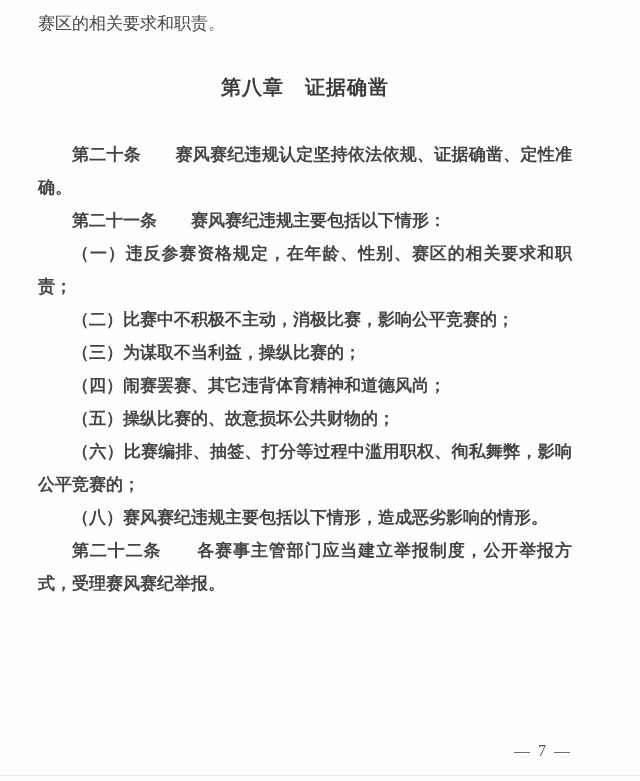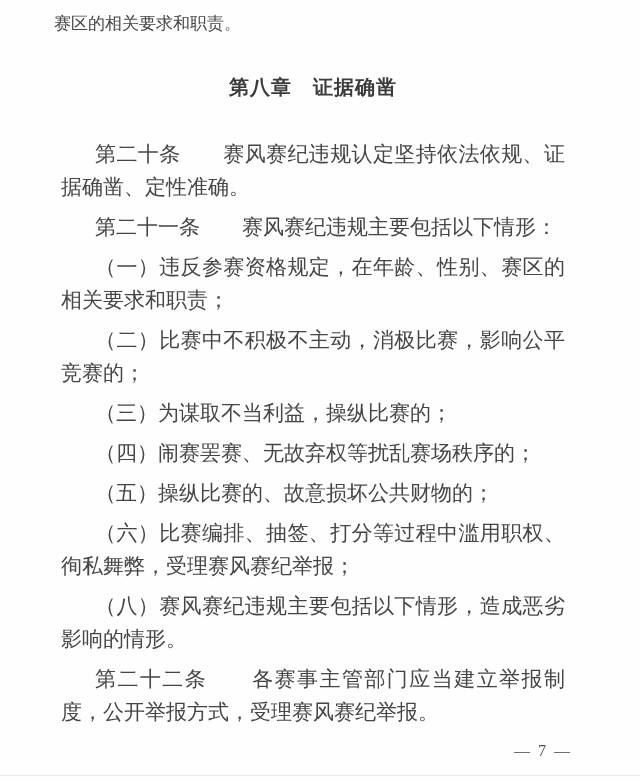--- a/index.html
+++ b/index.html
@@ -18,21 +18,21 @@
     font-family: "Liberation Serif", "DejaVu Serif", serif;
     position: relative;
     overflow: hidden;
   }
   .page {
     position: absolute;
     inset: 0;
     background: var(--background);
   }
   .content {
-    padding: 7px 68px 0 54px;
+    padding: 7px 68px 0 38px;
     color: var(--text-color);
   }
   .intro-line {
     margin: 0;
     font-size: 17px;
     line-height: 33px;
     text-align: justify;
     color: var(--text-color);
   }
   .chapter-heading {
@@ -41,27 +41,28 @@
     line-height: 33px;
     font-weight: bold;
     text-align: center;
     letter-spacing: 1px;
     color: var(--heading-color);
   }
   .paragraphs {
     margin-top: 34px;
   }
   .paragraphs p {
-    margin: 7px;
-    font-size: 21px;
+    margin: 0;
+    font-size: 17px;
     line-height: 33px;
     text-indent: 34px;
     text-align: justify;
     line-break: strict;
     color: var(--text-color);
+    font-weight: bold;
   }
   .page-number {
     position: absolute;
     top: 741px;
     right: 68px;
     font-size: 16px;
     line-height: 20px;
     letter-spacing: 2px;
     color: var(--pageno-color);
   }
@@ -80,22 +81,22 @@
 <div class="page">
   <div class="content">
     <p class="intro-line">赛区的相关要求和职责。</p>
     <h2 class="chapter-heading">第八章　证据确凿</h2>
     <div class="paragraphs">
         <p>第二十条　　赛风赛纪违规认定坚持依法依规、证据确凿、定性准确。</p>
         <p>第二十一条　　赛风赛纪违规主要包括以下情形：</p>
         <p>（一）违反参赛资格规定，在年龄、性别、赛区的相关要求和职责；</p>
         <p>（二）比赛中不积极不主动，消极比赛，影响公平竞赛的；</p>
         <p>（三）为谋取不当利益，操纵比赛的；</p>
-        <p>（四）闹赛罢赛、无故弃权等扰乱赛场秩序的；</p>
+        <p>（四）闹赛罢赛、其它违背体育精神和道德风尚；</p>
         <p>（五）操纵比赛的、故意损坏公共财物的；</p>
-        <p>（六）比赛编排、抽签、打分等过程中滥用职权、徇私舞弊，受理赛风赛纪举报；</p>
+        <p>（六）比赛编排、抽签、打分等过程中滥用职权、徇私舞弊，影响公平竞赛的；</p>
         <p>（八）赛风赛纪违规主要包括以下情形，造成恶劣影响的情形。</p>
         <p>第二十二条　　各赛事主管部门应当建立举报制度，公开举报方式，受理赛风赛纪举报。</p>
       </div>
   </div>
   <div class="page-number">— 7 —</div>
   <div class="page-edge-line"></div>
 </div>
 
 </body></html>

